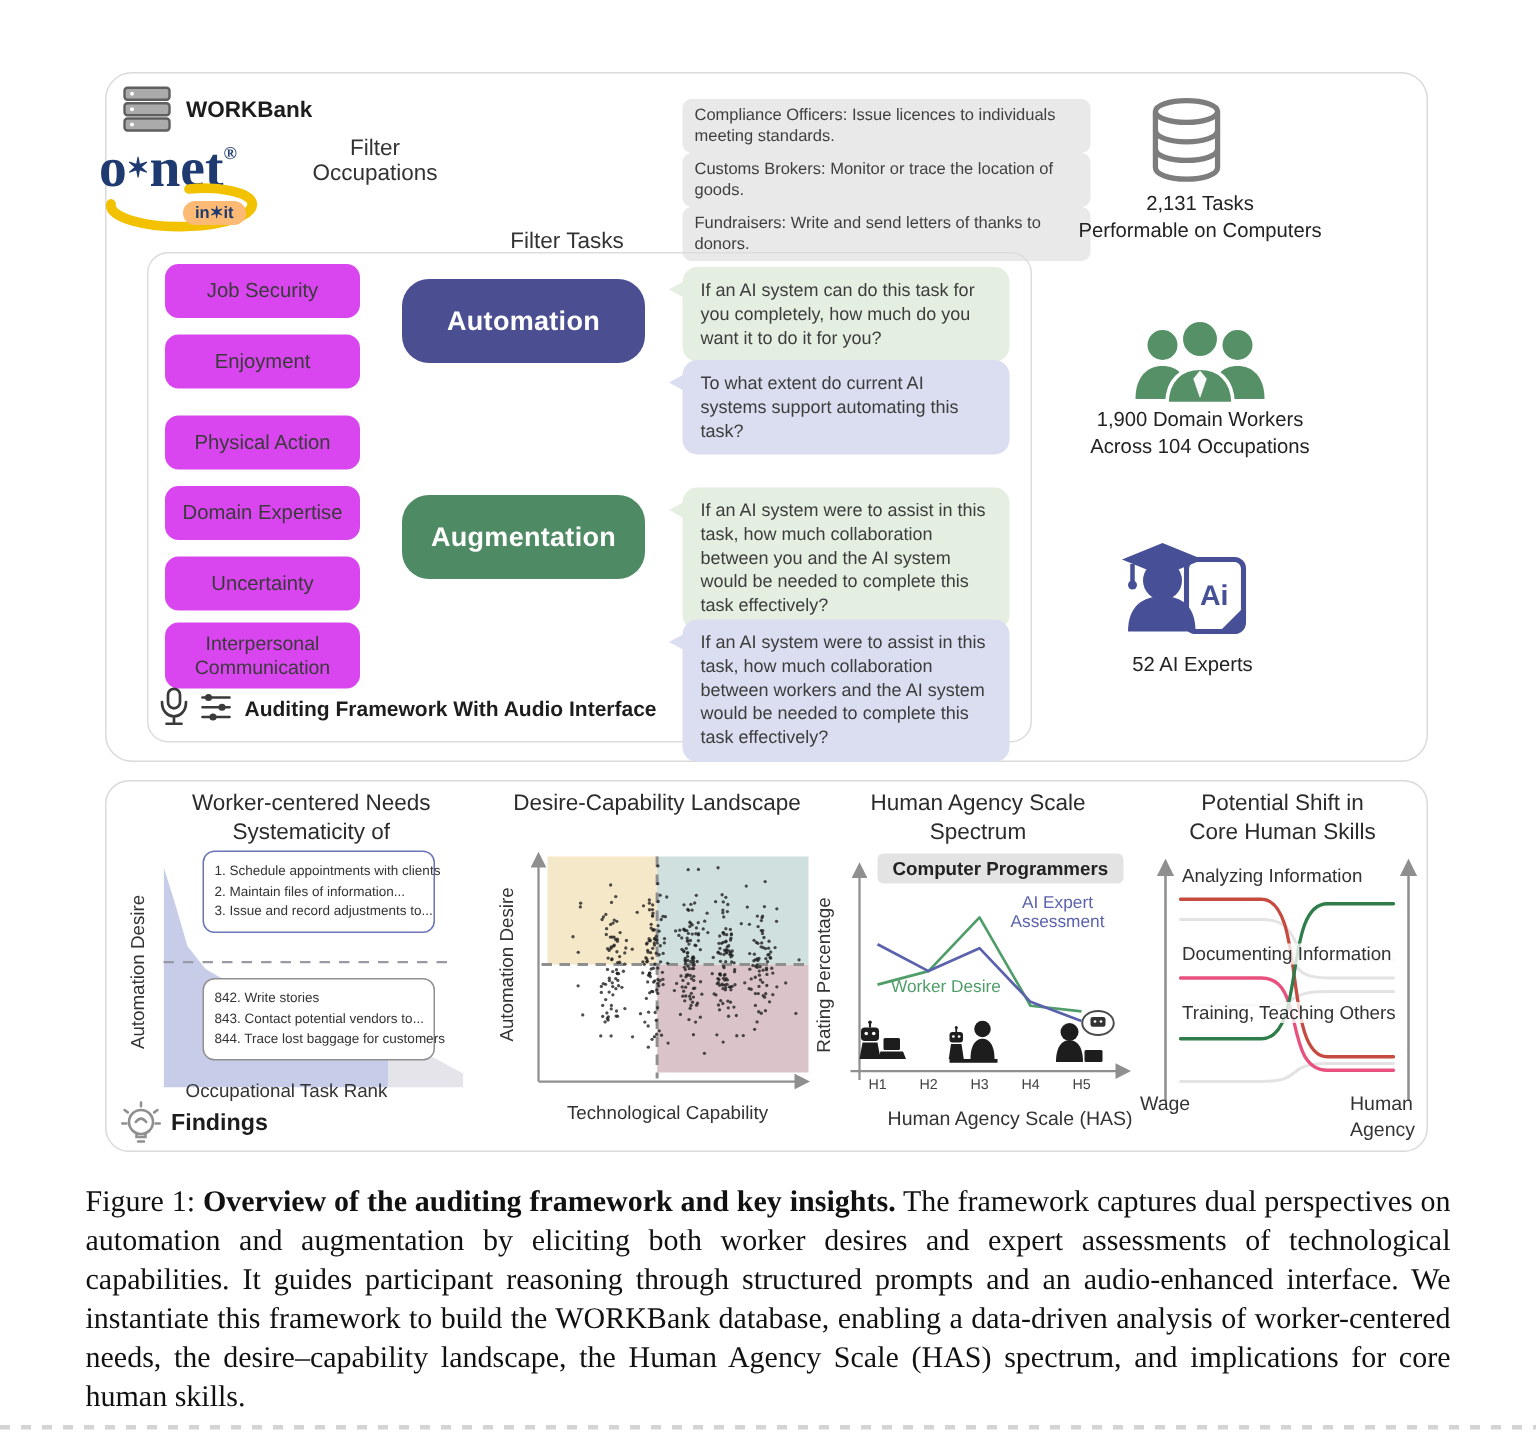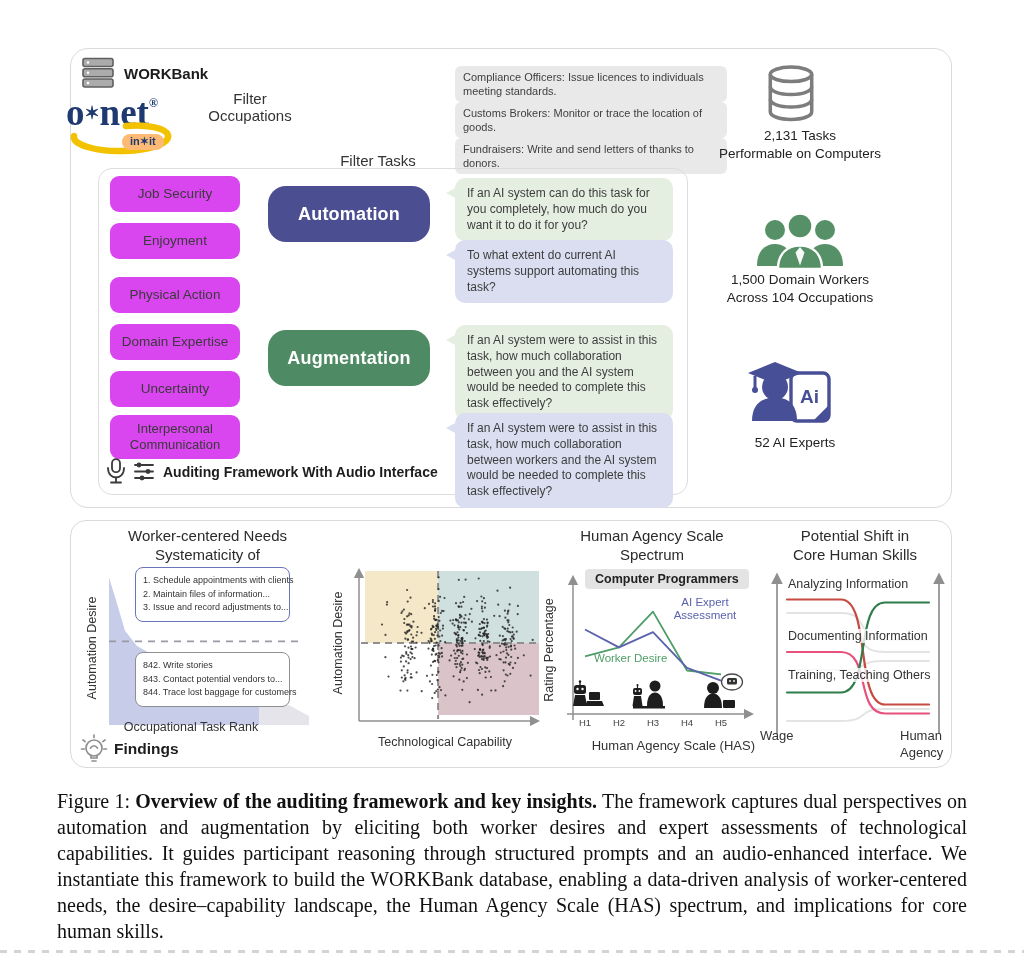--- a/index.html
+++ b/index.html
@@ -196,21 +196,21 @@
       <circle cx="73" cy="18" r="10"></circle>
         <path d="M55 54 C55 39 63 32 73 32 C83 32 91 39 91 54 Z"></path>
     </g>
     <g fill="#569066" stroke="#fff" stroke-width="2.4">
       <circle cx="48" cy="14" r="12.5"></circle>
         <path d="M26 57 C26 41 36 33.5 48 33.5 C60 33.5 70 41 70 57 Z"></path>
     </g>
     <path d="M48 35 l-4.5 5.5 4.5 13 4.5-13 z" fill="#fff" opacity=".95"></path>
   </svg>
   <div class="stat" style="left:700px; top:271px; width:200px;">
-    <div>1,500 Domain Workers</div>
+    <div>1,900 Domain Workers</div>
     <div>Across 104 Occupations</div>
   </div>
 
   <svg class="abs" style="left:745px; top:357px;" width="92" height="74" viewBox="0 0 92 74">
     <rect x="46" y="16" width="38" height="48" rx="6" fill="#fff" stroke="#474f97" stroke-width="3.4"></rect>
     <path d="M68 64 L84 48 V58 Q84 64 78 64 Z" fill="#474f97"></path>
     <text x="55" y="46" font-size="19" font-weight="bold" fill="#474f97" font-family="Liberation Sans, sans-serif">Ai</text>
     <circle cx="30" cy="30" r="13" fill="#474f97"></circle>
     <path d="M7 64 C7 47 17 40.5 30 40.5 C43 40.5 52 47 52 64 Z" fill="#474f97"></path>
     <polygon points="30,5 57,16 30,27 3,16" fill="#474f97"></polygon>
@@ -254,20 +254,21 @@
     <g stroke="#8f8f8f" stroke-width="1.7" fill="none" stroke-linecap="round">
       <circle cx="14" cy="15" r="8"></circle>
       <path d="M11 23 v2 h6 v-2 M12 28 h4"></path>
       <path d="M10.5 15 q3.5 -4.5 7 0"></path>
       <path d="M14 2 v2.5 M3 7 l2.2 1.6 M25 7 l-2.2 1.6 M1.5 16 h2.8 M23.7 16 h2.8"></path>
     </g>
   </svg>
   <div class="abs findings-label" style="left:114px; top:740px;">Findings</div>
 
   <div class="chart-title" style="left:328px; top:527px; width:220px;">
+    <div>Desire-Capability Landscape</div>
   </div>
   <div class="axis-label ylab" style="left:338px; top:643px;">Automation Desire</div>
   <svg class="abs" style="left:345px; top:563px;" width="200" height="168" id="p2svg">
     <defs>
       <marker id="m2" viewBox="0 0 10 10" refX="7" refY="5" markerWidth="7" markerHeight="7" orient="auto">
         <path d="M0 0 L10 5 L0 10 z" fill="#8f8f8f"></path>
         </marker>
     </defs>
     <g id="p2-quads">
         <rect x="20" y="8" width="73.08" height="72" fill="#f5e8c8"></rect>

